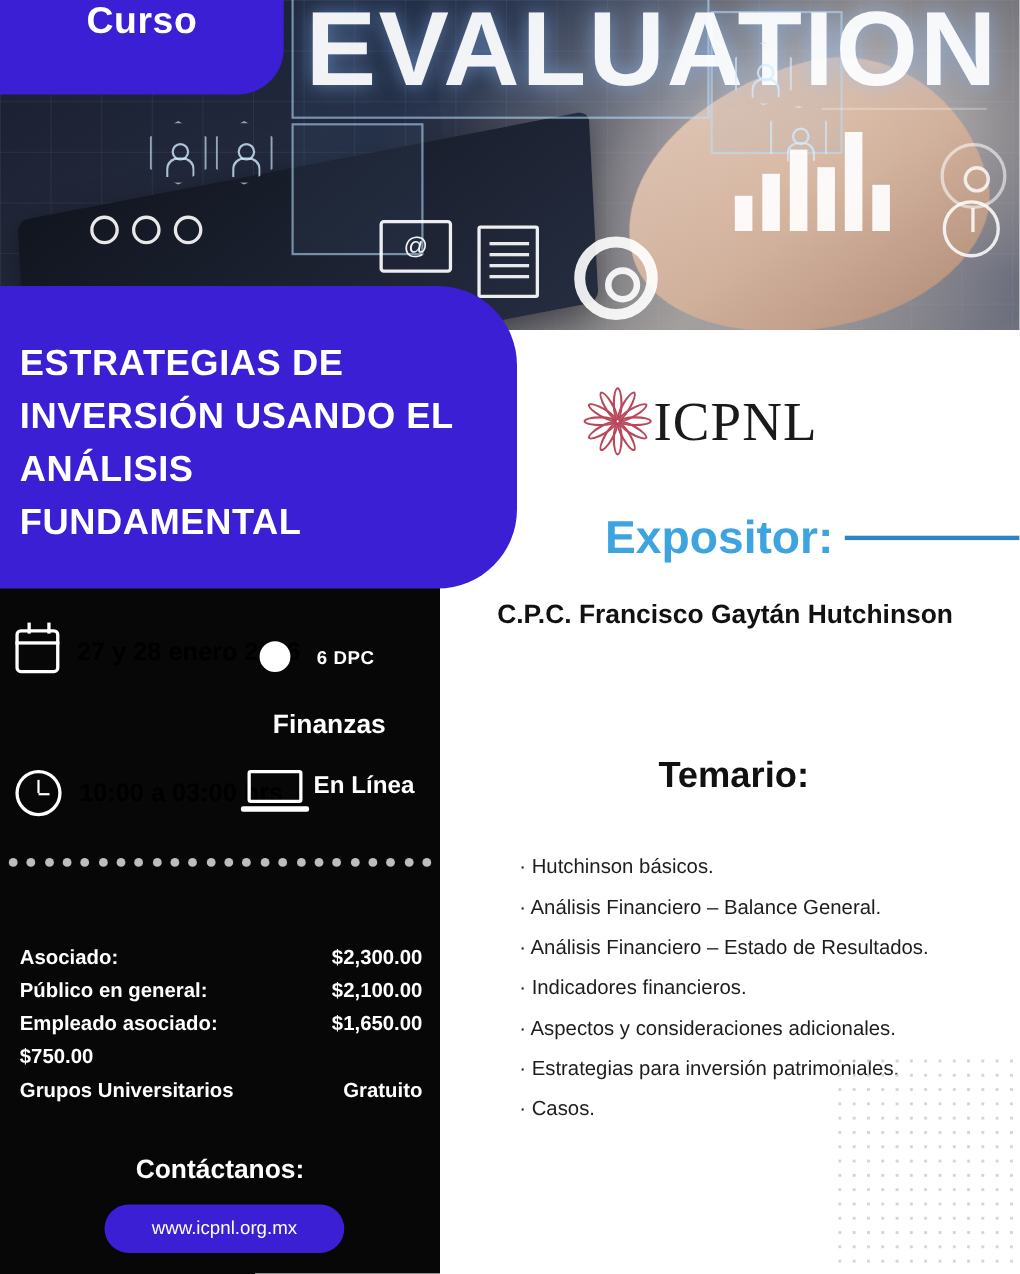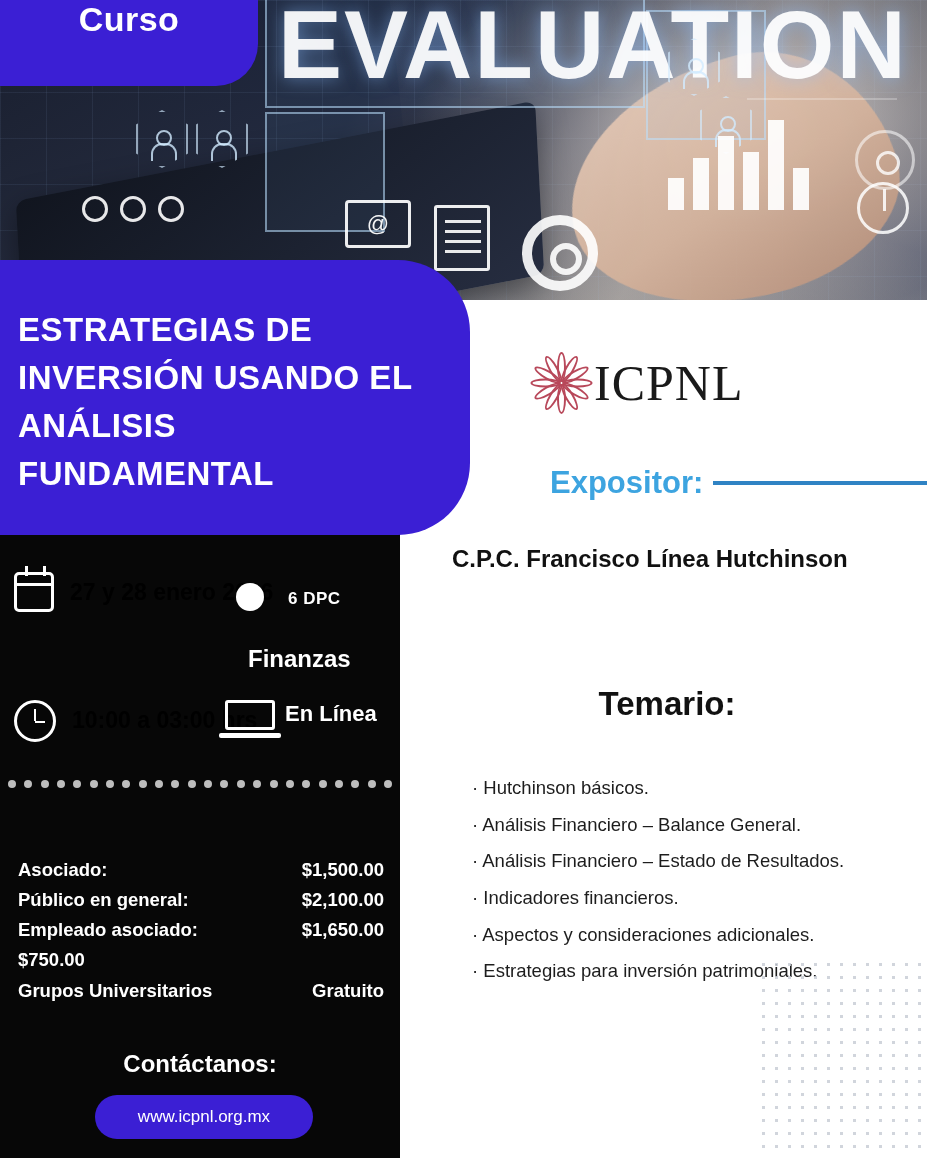--- a/index.html
+++ b/index.html
@@ -278,21 +278,21 @@
     position:absolute; left:50%; top:50%;
     width:9px; height:30px;
     margin:-15px 0 0 -4.5px;
     background:transparent;
     border:2.5px solid #b8485a;
     border-radius:50%;
   }
   .logo-text { font-family:"Liberation Serif", serif; font-size:50px; letter-spacing:1px; color:#1a1a1a; }
 
   .expositor-row { position:absolute; left:150px; top:165px; display:flex; align-items:center; width:377px; }
-  .expositor-label { color:#3da4e0; font-size:31px; font-weight:bold; white-space:nowrap; }
+  .expositor-label { color:#3da4e0; font-size:42px; font-weight:bold; white-space:nowrap; }
   .expositor-rule { flex:1; height:4px; background:#2f83c4; margin-left:10px; }
 
   .speaker {
     position:absolute; left:52px; top:242px; width:420px;
     font-size:24px; font-weight:bold; line-height:1.42; color:#111;
   }
 
   .temario-title {
     position:absolute; left:52px; top:385px; width:430px;
     text-align:center; font-size:33px; font-weight:bold; color:#111;
@@ -423,21 +423,21 @@
       <span></span>
       <span></span>
       <span></span>
   </div>
 
   <div class="inversion-title" style="z-index:9; color:#fff;">INVERSIÓN</div>
 
   <div class="price-list" style="z-index:9; color:#fff;">
     <div class="row">
       <span>Asociado:</span>
-      <span>$1,500.00</span>
+      <span>$2,300.00</span>
     </div>
     <div class="row">
       <span>Público en general:</span>
       <span>$2,100.00</span>
     </div>
     <div class="row">
       <span>Empleado asociado:</span>
       <span>$1,650.00</span>
     </div>
     <div class="row">
@@ -472,29 +472,30 @@
         <span style="transform:rotate(330deg) translateY(-16px);"></span>
       </div>
       <div class="logo-text">ICPNL</div>
     </div>
 
     <div class="expositor-row">
       <div class="expositor-label">Expositor:</div>
       <div class="expositor-rule"></div>
     </div>
 
-    <div class="speaker">C.P.C. Francisco Línea Hutchinson</div>
+    <div class="speaker">C.P.C. Francisco Gaytán Hutchinson</div>
 
     <div class="temario-title">Temario:</div>
 
     <ul class="temario-list">
       <li>· Hutchinson básicos.</li>
       <li>· Análisis Financiero – Balance General.</li>
       <li>· Análisis Financiero – Estado de Resultados.</li>
       <li>· Indicadores financieros.</li>
       <li>· Aspectos y consideraciones adicionales.</li>
       <li>· Estrategias para inversión patrimoniales.</li>
+      <li>· Casos.</li>
     </ul>
 
     <div class="dots-corner"></div>
   </div>
 
 </div>
 
 </body></html>

